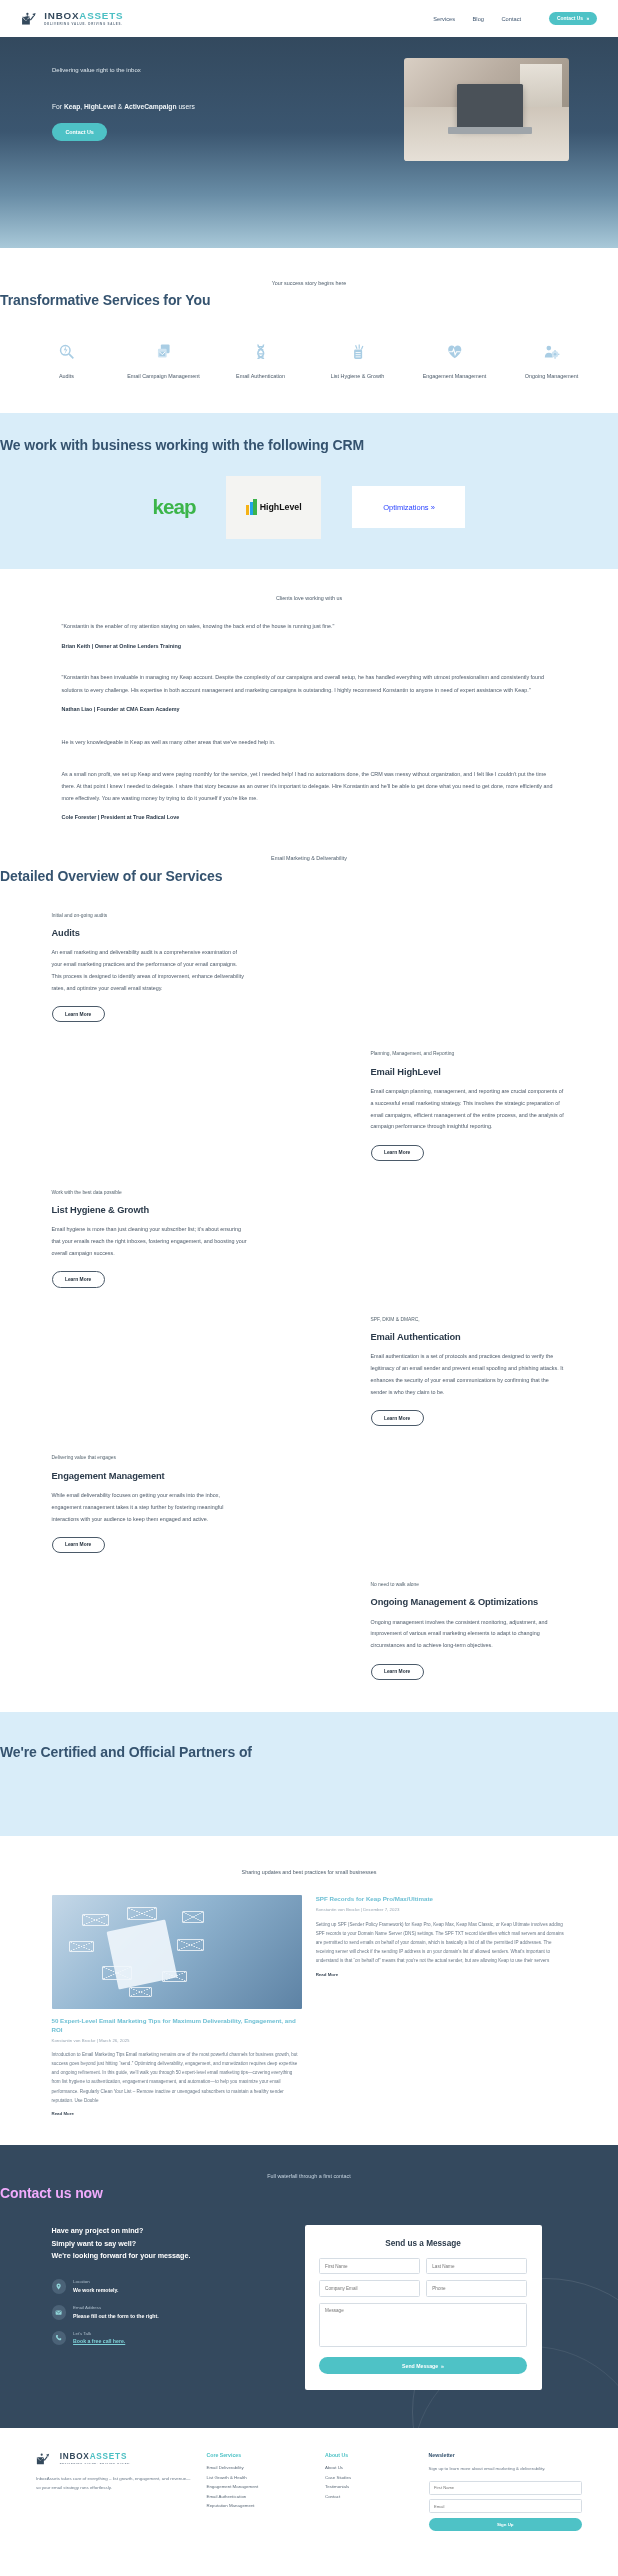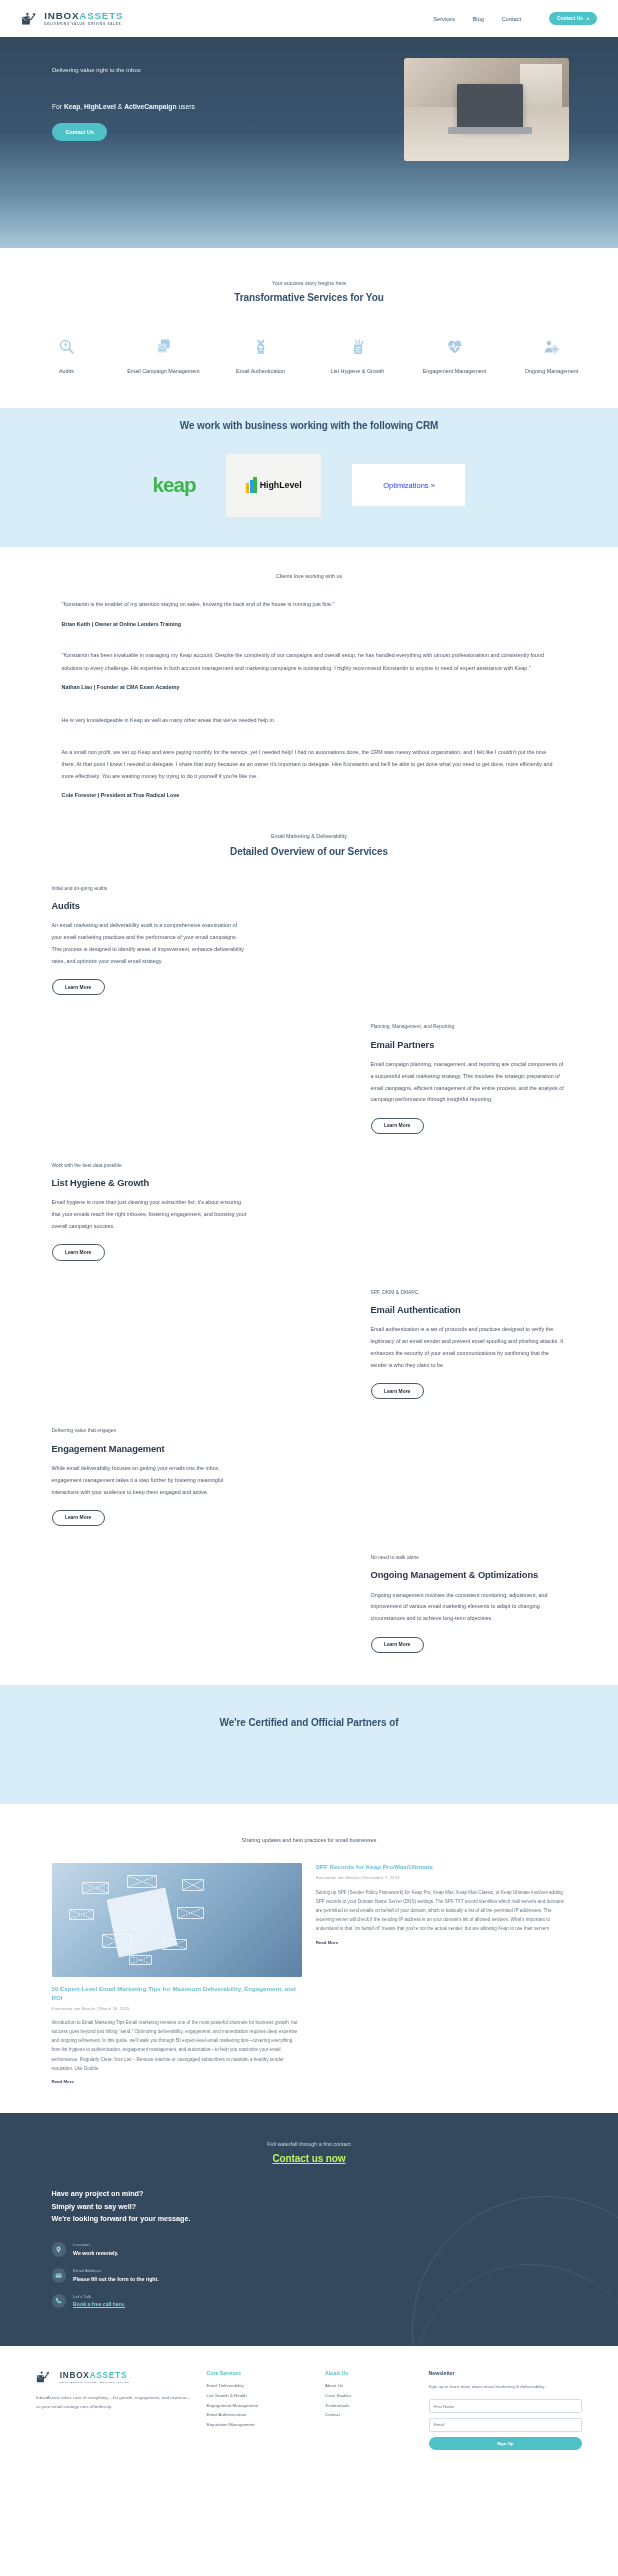--- a/index.html
+++ b/index.html
@@ -86,38 +86,38 @@
     position:absolute; right:4%; top:6%; width:26%; height:52%;
     background: linear-gradient(180deg,#f0ece4,#cfc8bc); opacity:.85;
   }
 
   
   .section { padding: 32px 0; background:#fff; }
   .eyebrow {
     text-align:center; font-size:5.4px; color:#4d5c6b; margin-bottom:6.2px;
   }
   .section-title {
-    text-align:center; font-size:10px; color:#35536f; font-weight:bold;
+    font-size:14px; color:#35536f; font-weight:bold;
     letter-spacing:-0.1px;
   }
 
   
   .svc-row {
     display:flex; justify-content:space-between; align-items:flex-start;
     margin-top: 31px; padding: 0 28px;
   }
   .svc-item { width: 77px; text-align:center; }
   .svc-ico { height: 25px; display:flex; align-items:center; justify-content:center; }
   .svc-ico svg { fill:#a9cde4; }
   .svc-label {
     margin-top: 8.2px; font-size: 5.4px; color:#4a5968; line-height:1.55;
   }
 
   
-  .band-blue { background:#d9edf9; padding: 12px 0 30px; }
+  .band-blue { background:#d9edf9; padding: 24px 0 30px; }
   .band-blue .section-title { color:#35536f; }
   .crm-row {
     display:flex; align-items:center; justify-content:center; gap: 31px;
     margin-top: 23px;
   }
   .crm-keap { font-size:20.6px; color:#3cb54a; font-weight:bold; letter-spacing:-1px; }
   .crm-hl {
     background:#f4f4f2; padding:8.2px 7.2px; display:flex; align-items:center; gap:3.1px;
     width:95px; height:63px; justify-content:center;
   }
@@ -195,21 +195,21 @@
   }
   .post-meta { margin-top: 3.1px; font-size: 4.4px; color:#9aa7b4; }
   .post-body { margin-top: 7.2px; font-size: 4.6px; color:#6b7988; line-height:2.0; }
   .post-more { margin-top: 6.2px; font-size: 4.4px; font-weight:bold; color:#3e4b59; }
 
   
   .contact {
     background:#34495e; padding: 28px 0 38px; position:relative; overflow:hidden;
   }
   .contact .eyebrow { color:#c6d4e0; }
-  .contact .section-title { color:#bef264;text-decoration:underline; }
+  .contact .section-title { color:#f0abfc; }
   .contact-grid {
     width: 515px; margin: 24px auto 0;
     display:flex; gap: 31px; position:relative; z-index:2;
   }
   .contact-left { width: 222px; color:#fff; }
   .cl-h { font-size:7.2px; font-weight:bold; line-height:1.7; }
   .cl-rows { margin-top: 17.5px; display:flex; flex-direction:column; gap:11.3px; }
   .cl-row { display:flex; gap:7.2px; align-items:flex-start; }
   .cl-ico {
     width:14.4px; height:14.4px; border-radius:50%; background:#4b6277;
@@ -435,21 +435,21 @@
         <div class="dsvc-eyebrow">Initial and on-going audits</div>
         <h3 class="dsvc-h">Audits</h3>
         <p class="dsvc-p">An email marketing and deliverability audit is a comprehensive examination of your email marketing practices and the performance of your email campaigns. This process is designed to identify areas of improvement, enhance deliverability rates, and optimize your overall email strategy.</p>
         <button class="btn-outline">Learn More</button>
       </div>
     </div>
 
     <div class="dsvc-block right">
       <div class="dsvc-col">
         <div class="dsvc-eyebrow">Planning, Management, and Reporting</div>
-        <h3 class="dsvc-h">Email Partners</h3>
+        <h3 class="dsvc-h">Email HighLevel</h3>
         <p class="dsvc-p">Email campaign planning, management, and reporting are crucial components of a successful email marketing strategy. This involves the strategic preparation of email campaigns, efficient management of the entire process, and the analysis of campaign performance through insightful reporting.</p>
         <button class="btn-outline">Learn More</button>
       </div>
     </div>
 
     <div class="dsvc-block">
       <div class="dsvc-col">
         <div class="dsvc-eyebrow">Work with the best data possible</div>
         <h3 class="dsvc-h">List Hygiene &amp; Growth</h3>
         <p class="dsvc-p">Email hygiene is more than just cleaning your subscriber list; it's about ensuring that your emails reach the right inboxes, fostering engagement, and boosting your overall campaign success.</p>
@@ -567,20 +567,36 @@
               </svg>
           </span>
           <span>
             <span class="cl-k" style="display:block">Let's Talk</span>
             <a href="#" class="cl-v link" style="display:block">Book a free call here.</a>
           </span>
         </div>
       </div>
     </div>
 
+    <form class="contact-card">
+      <div class="cc-h">Send us a Message</div>
+      <div class="cc-row">
+        <input class="cc-in" placeholder="First Name" style="">
+        <input class="cc-in" placeholder="Last Name" style="">
+      </div>
+      <div class="cc-row">
+        <input class="cc-in" placeholder="Company Email" style="">
+        <input class="cc-in" placeholder="Phone" style="">
+      </div>
+      <textarea class="cc-in" placeholder="Message" style=""></textarea>
+      <button class="cc-submit">
+        <span>Send Message</span>
+        <span>&nbsp;»</span>
+      </button>
+    </form>
   </div>
 </section>
 
 <footer class="footer">
   <div class="footer-grid">
     <div>
       <div class="logo">
         <span class="logo-mark">
           <svg viewBox="0 0 40 32" width="17.5" height="14">
             <path d="M2 12 L18 12 L18 28 L2 28 Z" fill="#34495c"></path>

